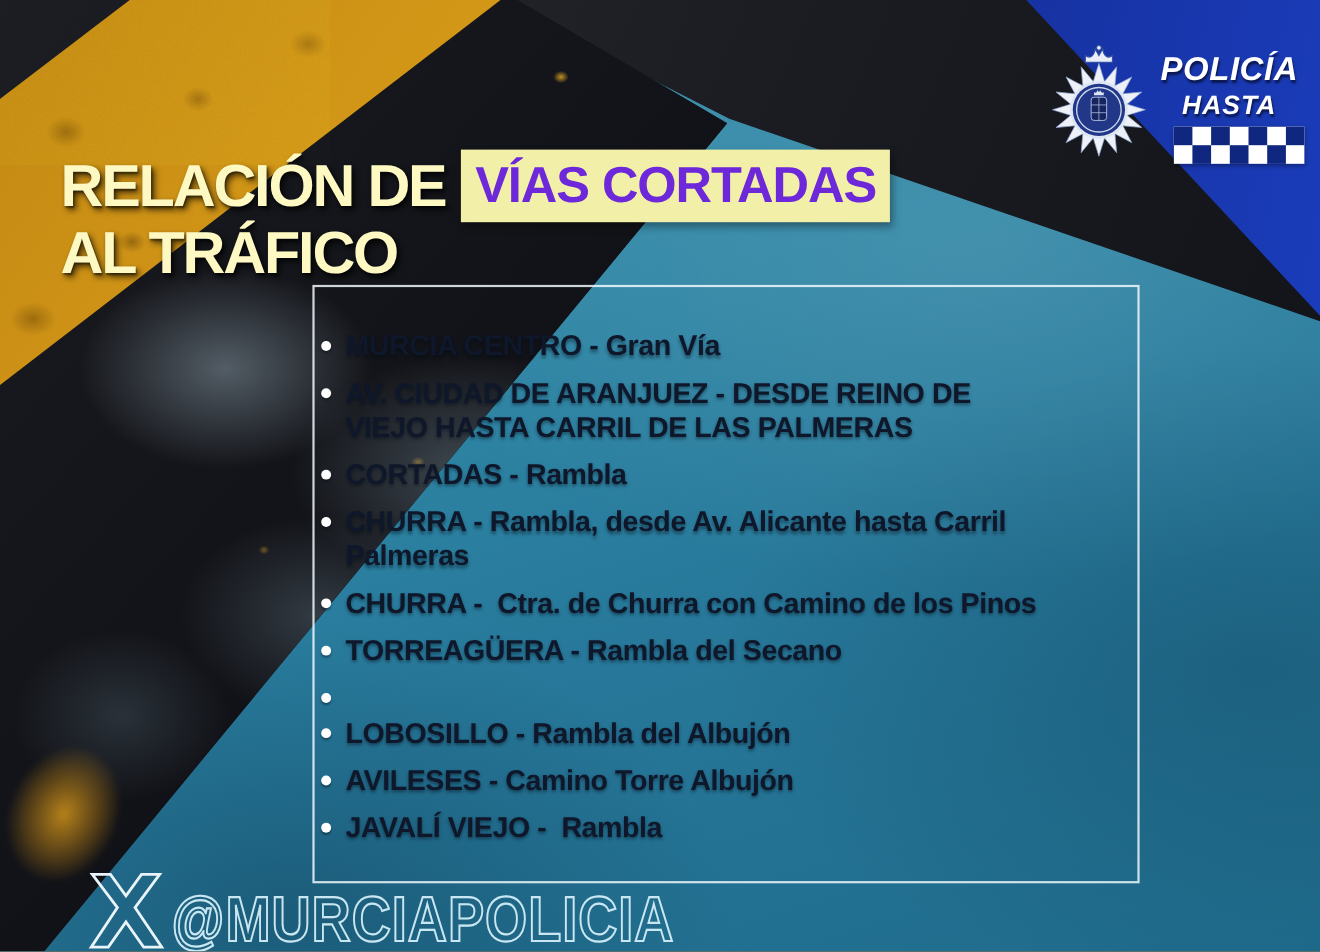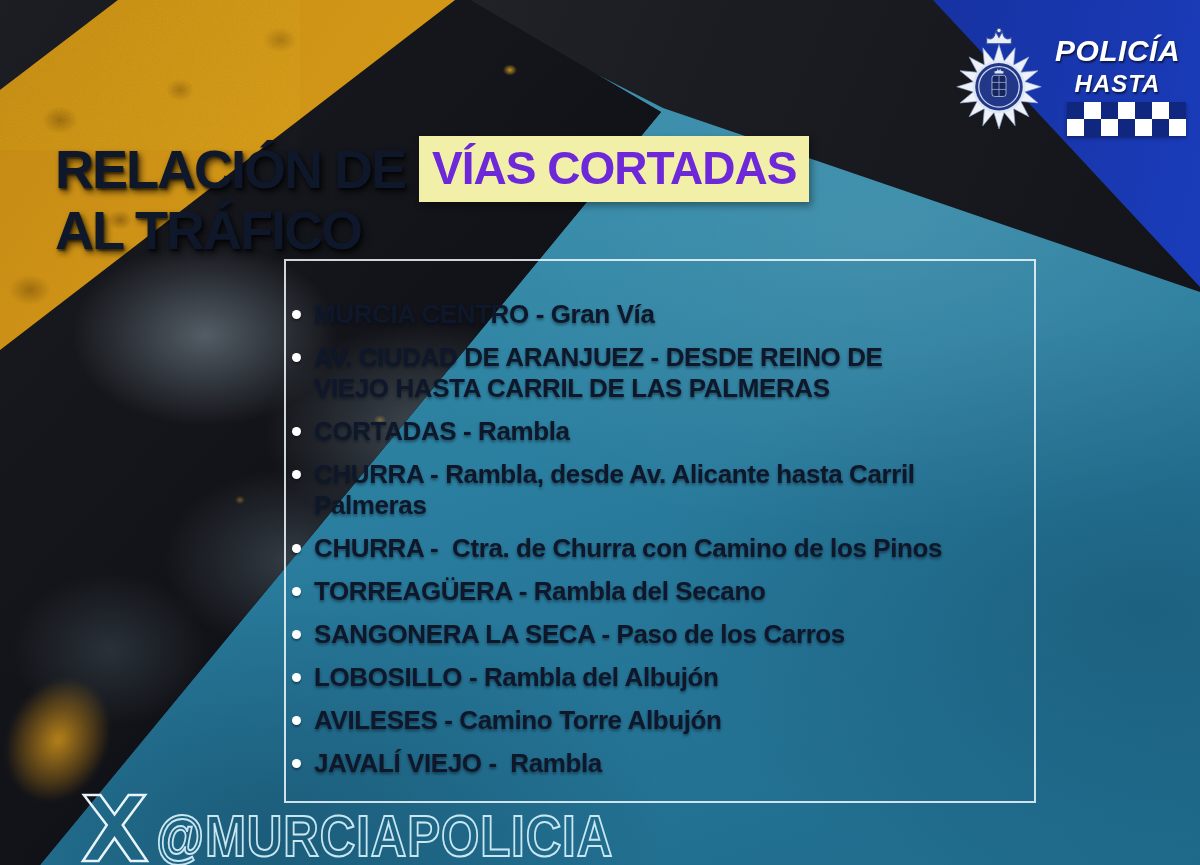--- a/index.html
+++ b/index.html
@@ -62,31 +62,31 @@
   }
   .grain{position:absolute; inset:0; z-index:6; opacity:.18; mix-blend-mode:overlay; pointer-events:none;}
   .grain-strong{
     z-index:6; opacity:.30;
     clip-path:polygon(655px 100px, 1200px 272px, 1200px 470px, 150px 830px, 420px 300px);
   }
   
   .content{position:absolute; inset:0; z-index:10;}
   .title-line1{position:absolute; left:55px; top:136px; display:flex; align-items:center; white-space:nowrap;}
   .title-prefix,.title-line2{
-    color:#0f172a; font-weight:bold; font-size:54px; letter-spacing:-2px;
+    color:#fef9c3; font-weight:bold; font-size:54px; letter-spacing:-2px;
     text-shadow:3px 4px 6px rgba(0,0,0,.65), 1px 2px 2px rgba(0,0,0,.5);
   }
   .title-hl{
     margin-left:14px; background:#f2efa9; color:#6d28d9;
     font-weight:bold; font-size:46px; letter-spacing:-1px;
     padding:5px 13px 7px 13px; box-shadow:3px 4px 7px rgba(0,0,0,.35);
   }
   .title-line2{position:absolute; left:55px; top:199px; white-space:nowrap;}
   
-  .badge{position:absolute; left:950px; top:20px; width:250px; height:120px;}
+  .badge{position:absolute; left:950px; top:33px; width:250px; height:120px;}
   .emblem{position:absolute; left:5px; top:4px; width:88px; height:108px;}
   .badge-text{position:absolute; left:95px; top:14px; width:145px; text-align:center;
     color:#fff; font-style:italic; font-weight:bold;
     text-shadow:1px 2px 2px rgba(0,0,10,.6);}
   .force-name{font-size:30px; letter-spacing:.5px;}
   .city-name{font-size:24px; letter-spacing:1px; margin-top:2px;}
   .checker{
     position:absolute; left:117px; top:82px; width:119px; height:34px;
     background:conic-gradient(#ffffff 0 25%, #10277f 0 50%, #ffffff 0 75%, #10277f 0) 0 0/34px 34px;
     box-shadow:0 2px 4px rgba(0,0,15,.4);
@@ -215,21 +215,20 @@
             <span class="road-text">CHURRA -  Ctra. de Churra con Camino de los Pinos</span>
           </li>
 
           <li>
             <span class="bullet"></span>
             <span class="road-text">TORREAGÜERA - Rambla del Secano</span>
           </li>
 
           <li>
             <span class="bullet"></span>
-            <span class="road-text">SANGONERA LA SECA - Paso de los Carros</span>
           </li>
 
           <li>
             <span class="bullet"></span>
             <span class="road-text">LOBOSILLO - Rambla del Albujón</span>
           </li>
 
           <li>
             <span class="bullet"></span>
             <span class="road-text">AVILESES - Camino Torre Albujón</span>

